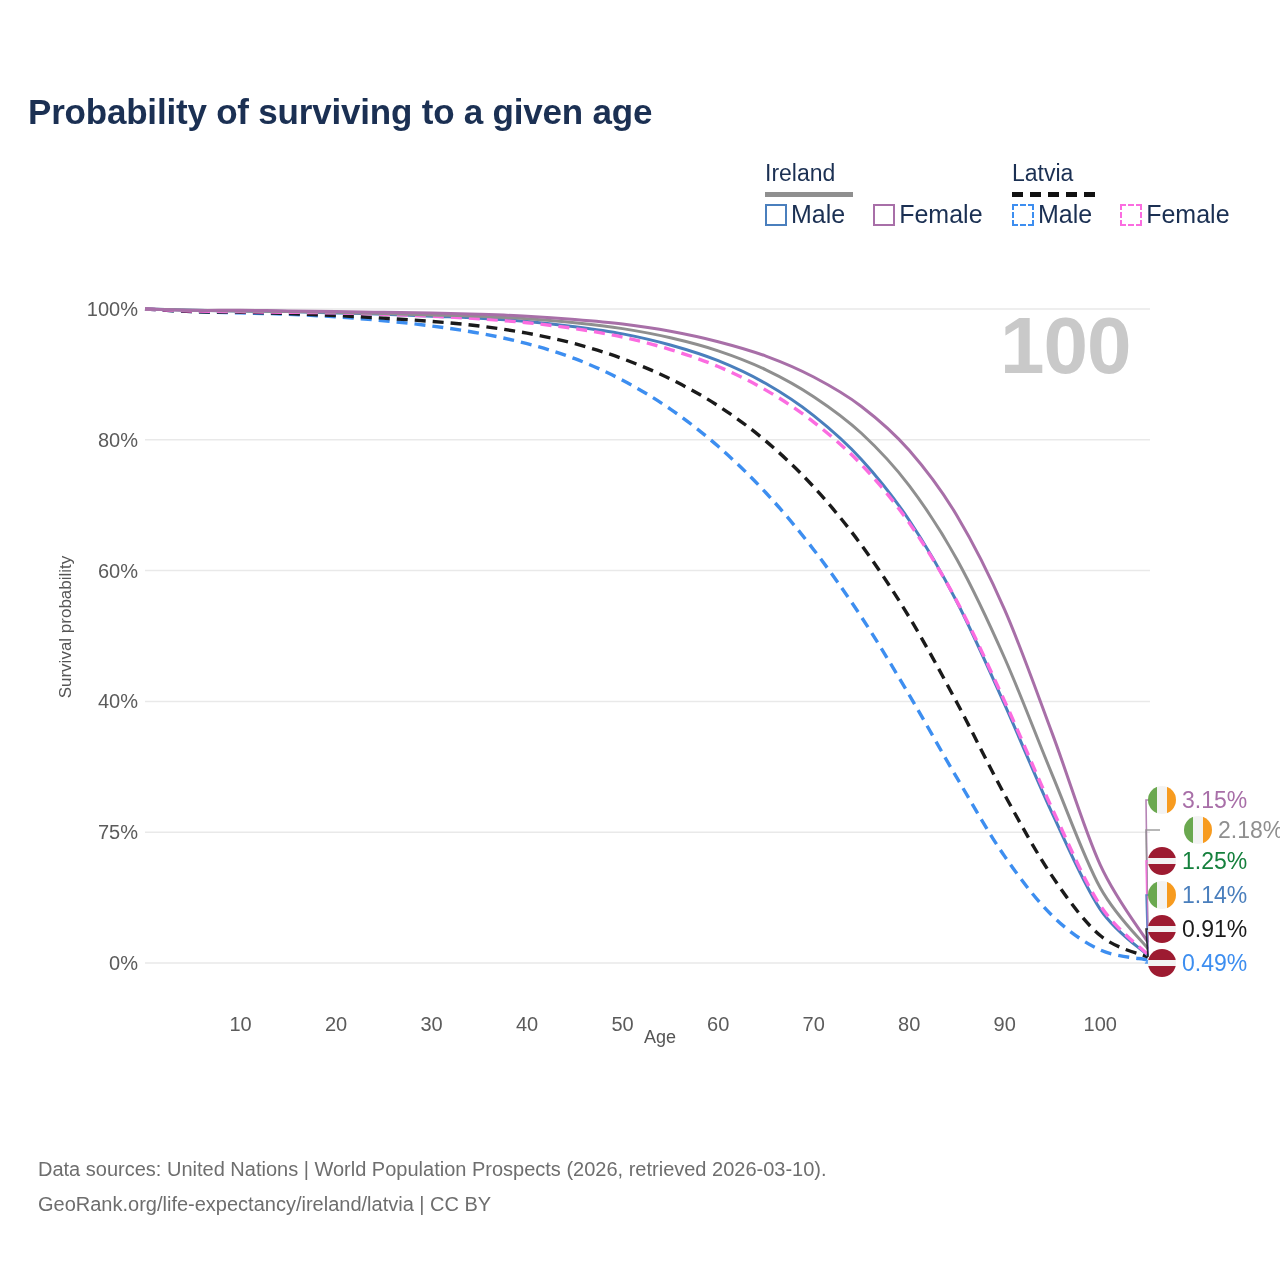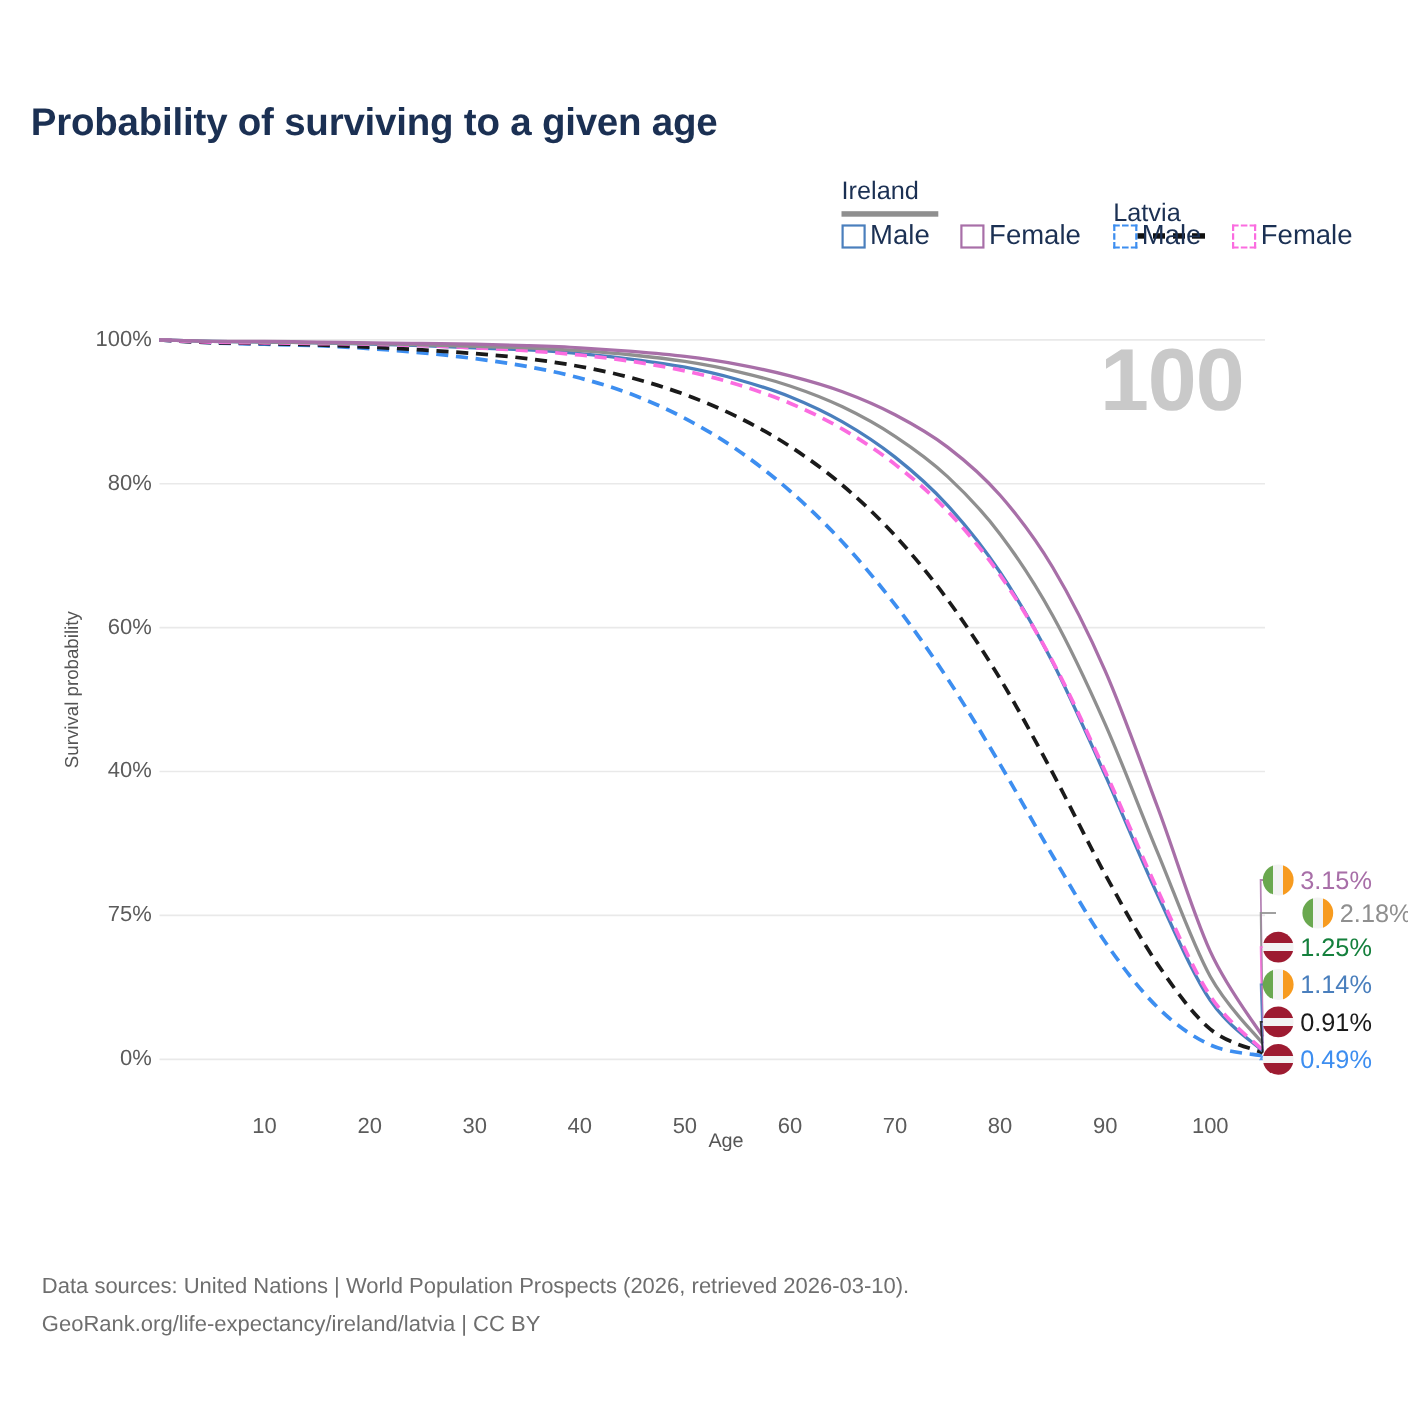--- a/index.html
+++ b/index.html
@@ -14,21 +14,21 @@
   .title{
     position:absolute;left:28px;top:92px;
     font-size:35px;font-weight:bold;color:#1b3053;
     letter-spacing:-0.2px;white-space:nowrap;
   }
 
   
   .legend{position:absolute;left:760px;top:160px;width:500px;height:80px;}
   .legend-group{position:absolute;top:0;}
   .legend-group.ireland{left:5px;}
-  .legend-group.latvia{left:252px;margin-top:20px;}
+  .legend-group.latvia{left:252px;}
   .legend-country{
     font-size:23px;color:#1b3053;line-height:26px;
     padding-bottom:3px;white-space:nowrap;
   }
   .country-rule{height:5px;width:88px;margin-top:3px;}
   .rule-solid{background:#8f8f8f;}
   .rule-dashed{
     background:repeating-linear-gradient(to right,#111 0 11px,transparent 11px 18px);
   }
   .legend-items{position:absolute;top:40px;display:flex;gap:28px;white-space:nowrap;}

